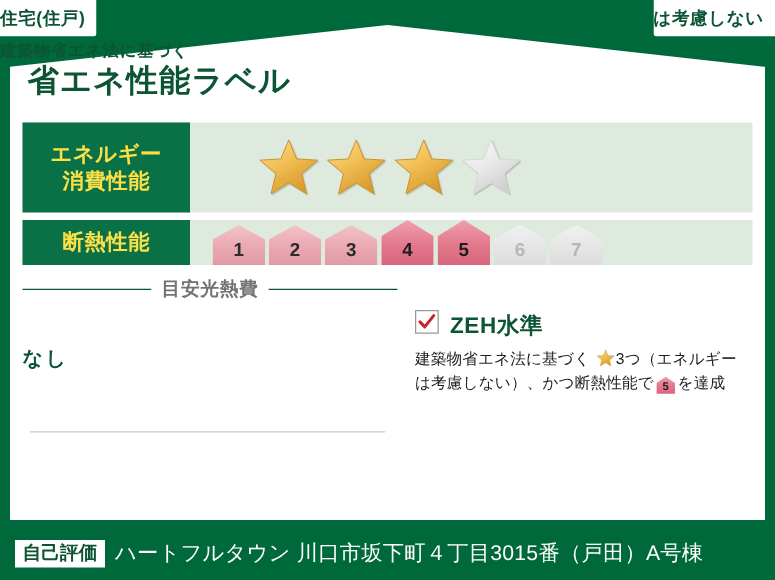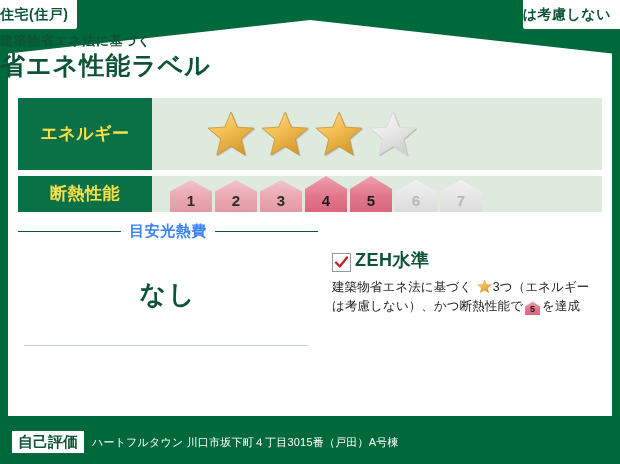--- a/index.html
+++ b/index.html
@@ -64,20 +64,21 @@
     font-weight: bold;
     letter-spacing: 0.6px;
     line-height: 1.1;
   }
   .title-main {
     font-size: 25px;
     font-weight: bold;
     letter-spacing: 1px;
     line-height: 1.25;
     margin-top: 2px;
+    margin-left: 22px;
   }
 
   .body-panel {
     position: absolute;
     left: 8px;
     right: 8px;
     top: 90px;
     bottom: 48px;
     background: #ffffff;
     z-index: 3;
@@ -164,56 +165,56 @@
     flex: none;
     position: relative;
     box-sizing: border-box;
     padding-top: 4px;
   }
   .cost-heading {
     display: flex;
     align-items: center;
     justify-content: center;
     gap: 8px;
-    color: #3b82f6;
+    color: #737373;
     font-weight: bold;
     font-size: 15px;
     letter-spacing: 0.5px;
   }
   .cost-heading .rule {
     height: 1px;
     background: #0c5434;
     flex: 1;
   }
   .cost-value {
-    text-align: center;
+    text-align: left;
     color: #0c5434;
     font-weight: bold;
-    font-size: 26px;
+    font-size: 16px;
     margin-top: 36px;
     letter-spacing: 2px;
   }
   .cost-underline {
     position: absolute;
     left: 6px;
     right: 10px;
     bottom: 8px;
     height: 1px;
     background: #bfcfc5;
   }
 
   .zeh-box {
     flex: 1;
     box-sizing: border-box;
     padding: 30px 2px 0 14px;
   }
   .zeh-title-row {
     display: flex;
-    align-items: flex-end;
-    gap: 4px;
+    align-items: flex-start;
+    gap: 9px;
   }
   .checkbox {
     width: 19px;
     height: 19px;
     flex: none;
     border: 1.5px solid #999999;
     background: #ffffff;
     position: relative;
     box-sizing: border-box;
   }
@@ -277,21 +278,21 @@
   .self-eval {
     background: #ffffff;
     color: #0c5434;
     font-weight: bold;
     font-size: 15px;
     padding: 3px 6px 4px 6px;
     line-height: 1;
     white-space: nowrap;
   }
   .address {
-    font-size: 11px;
+    font-size: 17px;
     color: #ffffff;
     white-space: nowrap;
     letter-spacing: 0.2px;
   }
   .footer-right {
     text-align: right;
     padding-top: 3px;
   }
   .eval-date {
     font-size: 15px;
@@ -320,20 +321,21 @@
     <div class="title-sub">建築物省エネ法に基づく</div>
     <div class="title-main">省エネ性能ラベル</div>
   </div>
 
   <div class="body-panel">
 
     <div class="perf-row energy">
       <div class="perf-label">
         <span>
           <span>エネルギー</span><br>
+          <span>消費性能</span>
         </span>
       </div>
       <div class="perf-value">
         <svg class="star" viewBox="0 0 51 49">
           <defs>
               <linearGradient id="gold1" x1="0" y1="0" x2="0.6" y2="1">
             <stop offset="0%" stop-color="#f8dd9a"></stop>
                 <stop offset="45%" stop-color="#f3c258"></stop>
                 <stop offset="100%" stop-color="#d99a2b"></stop>
           </linearGradient>

